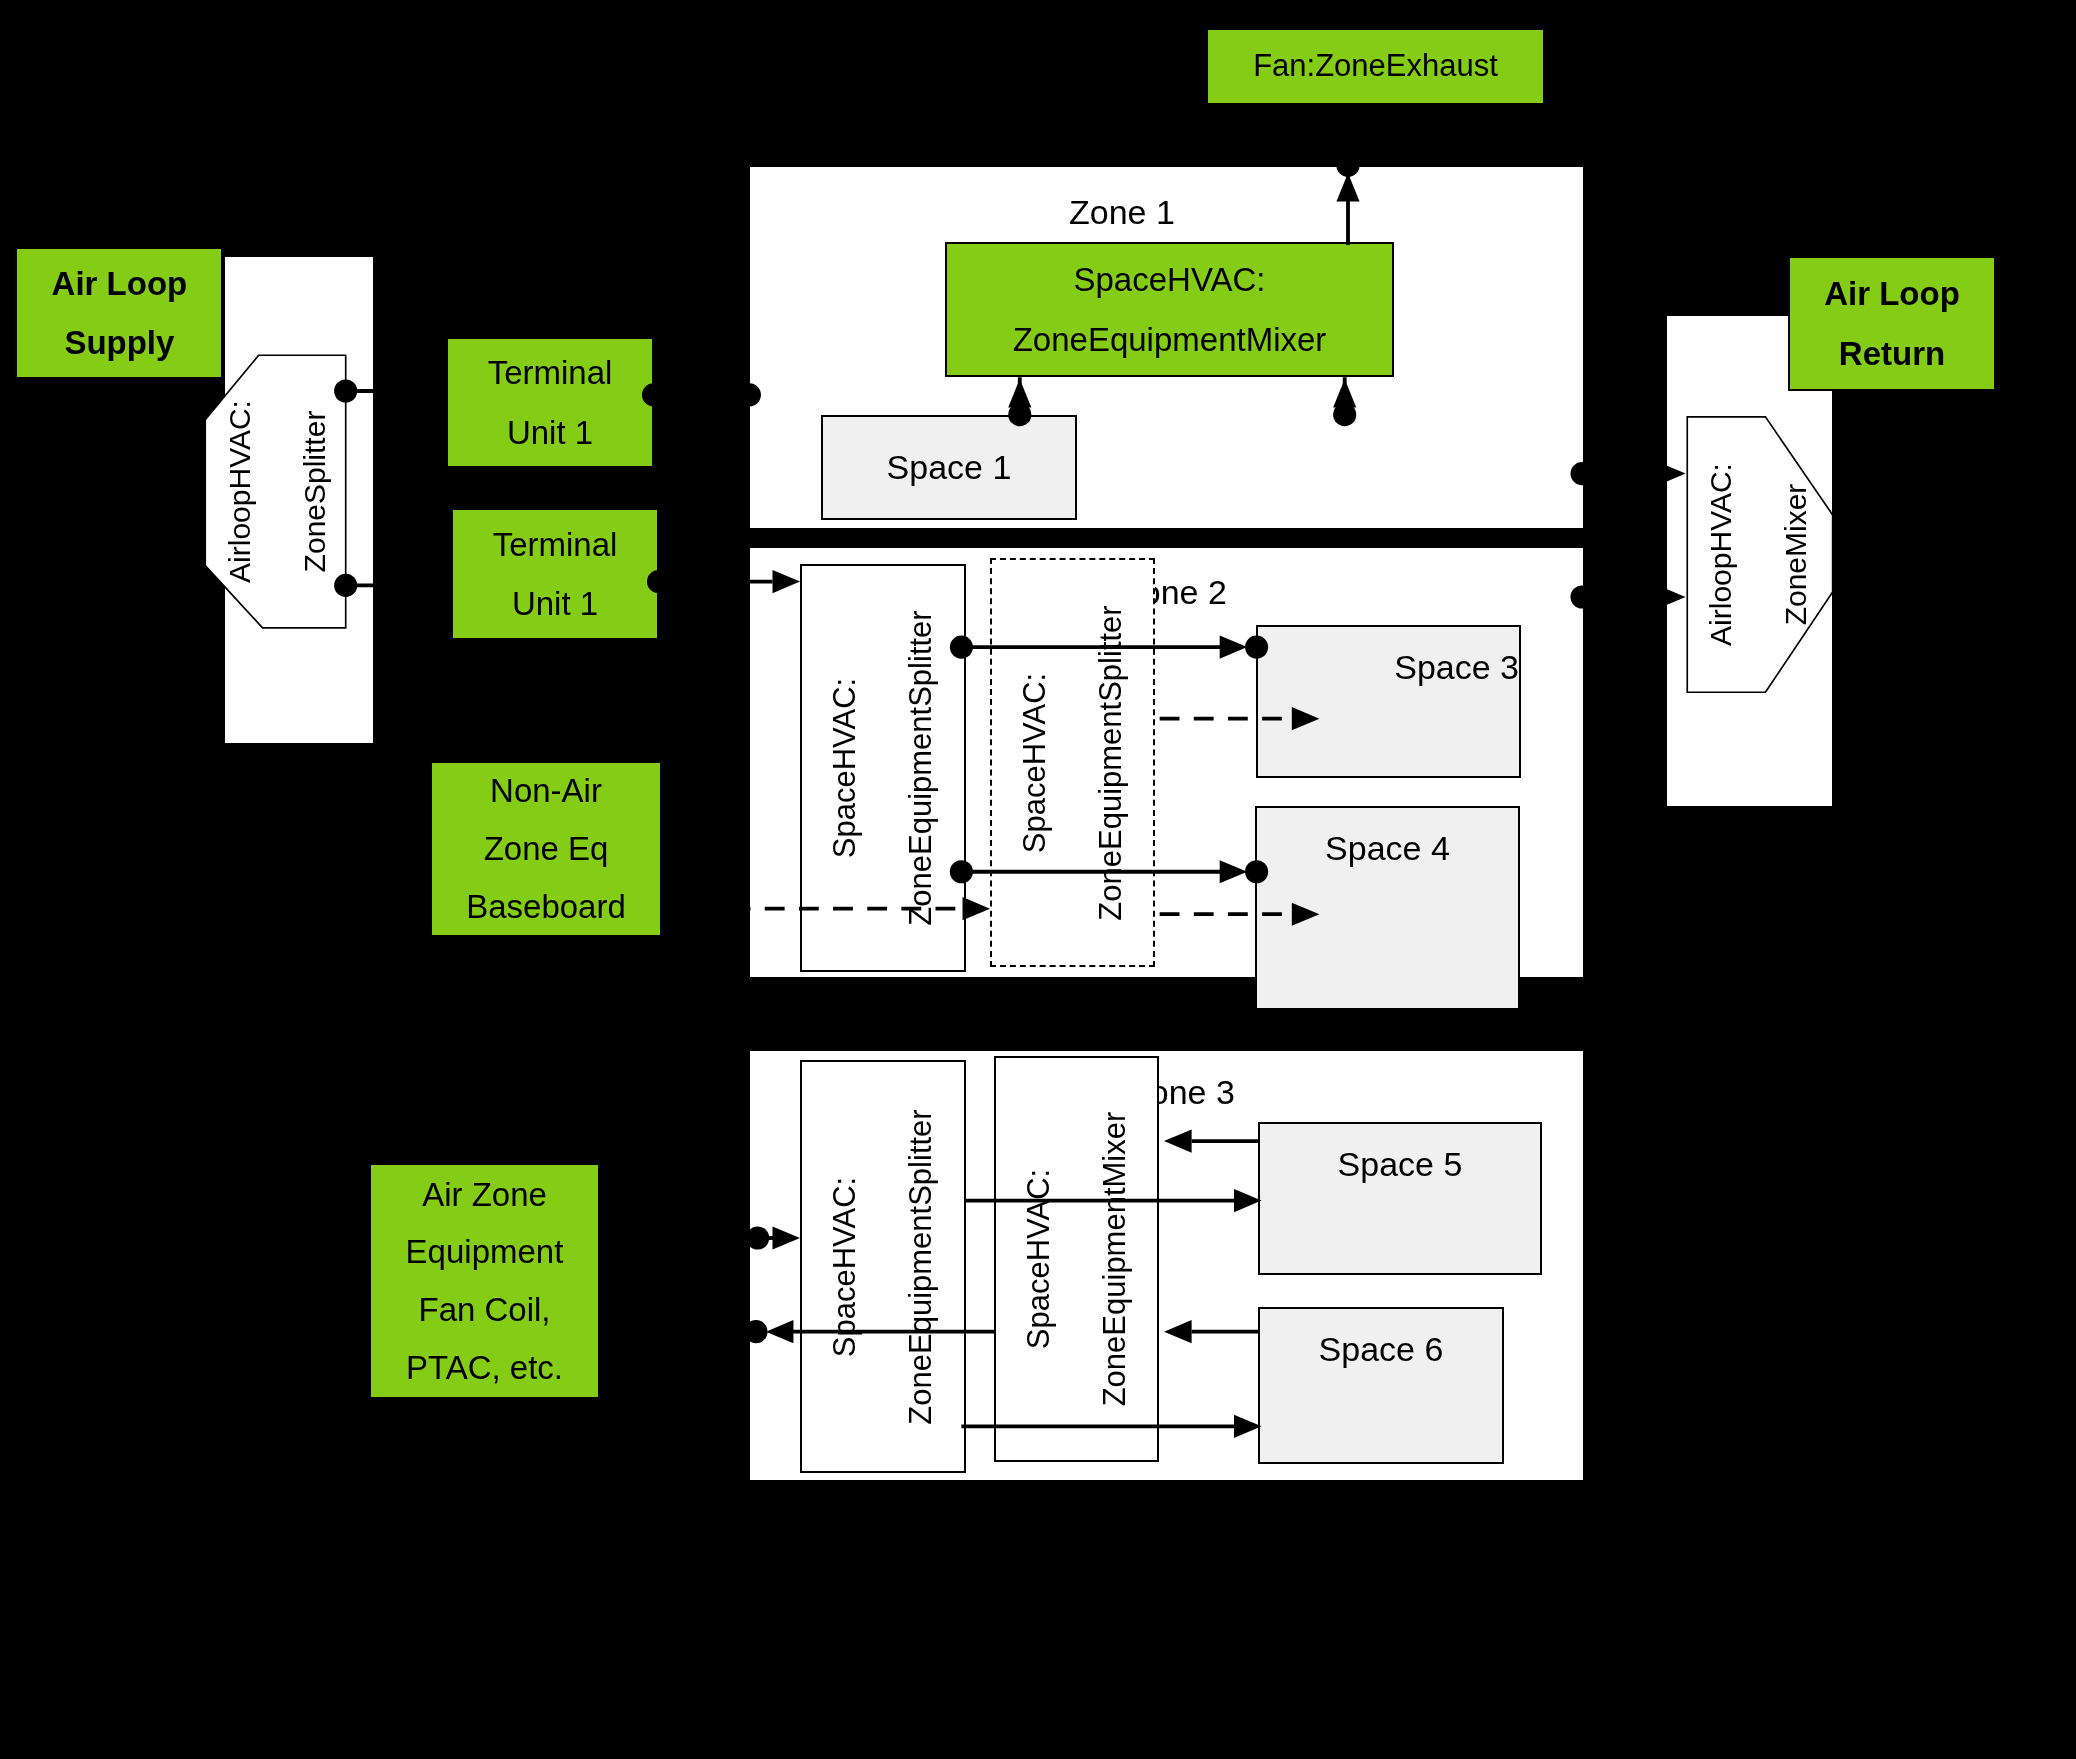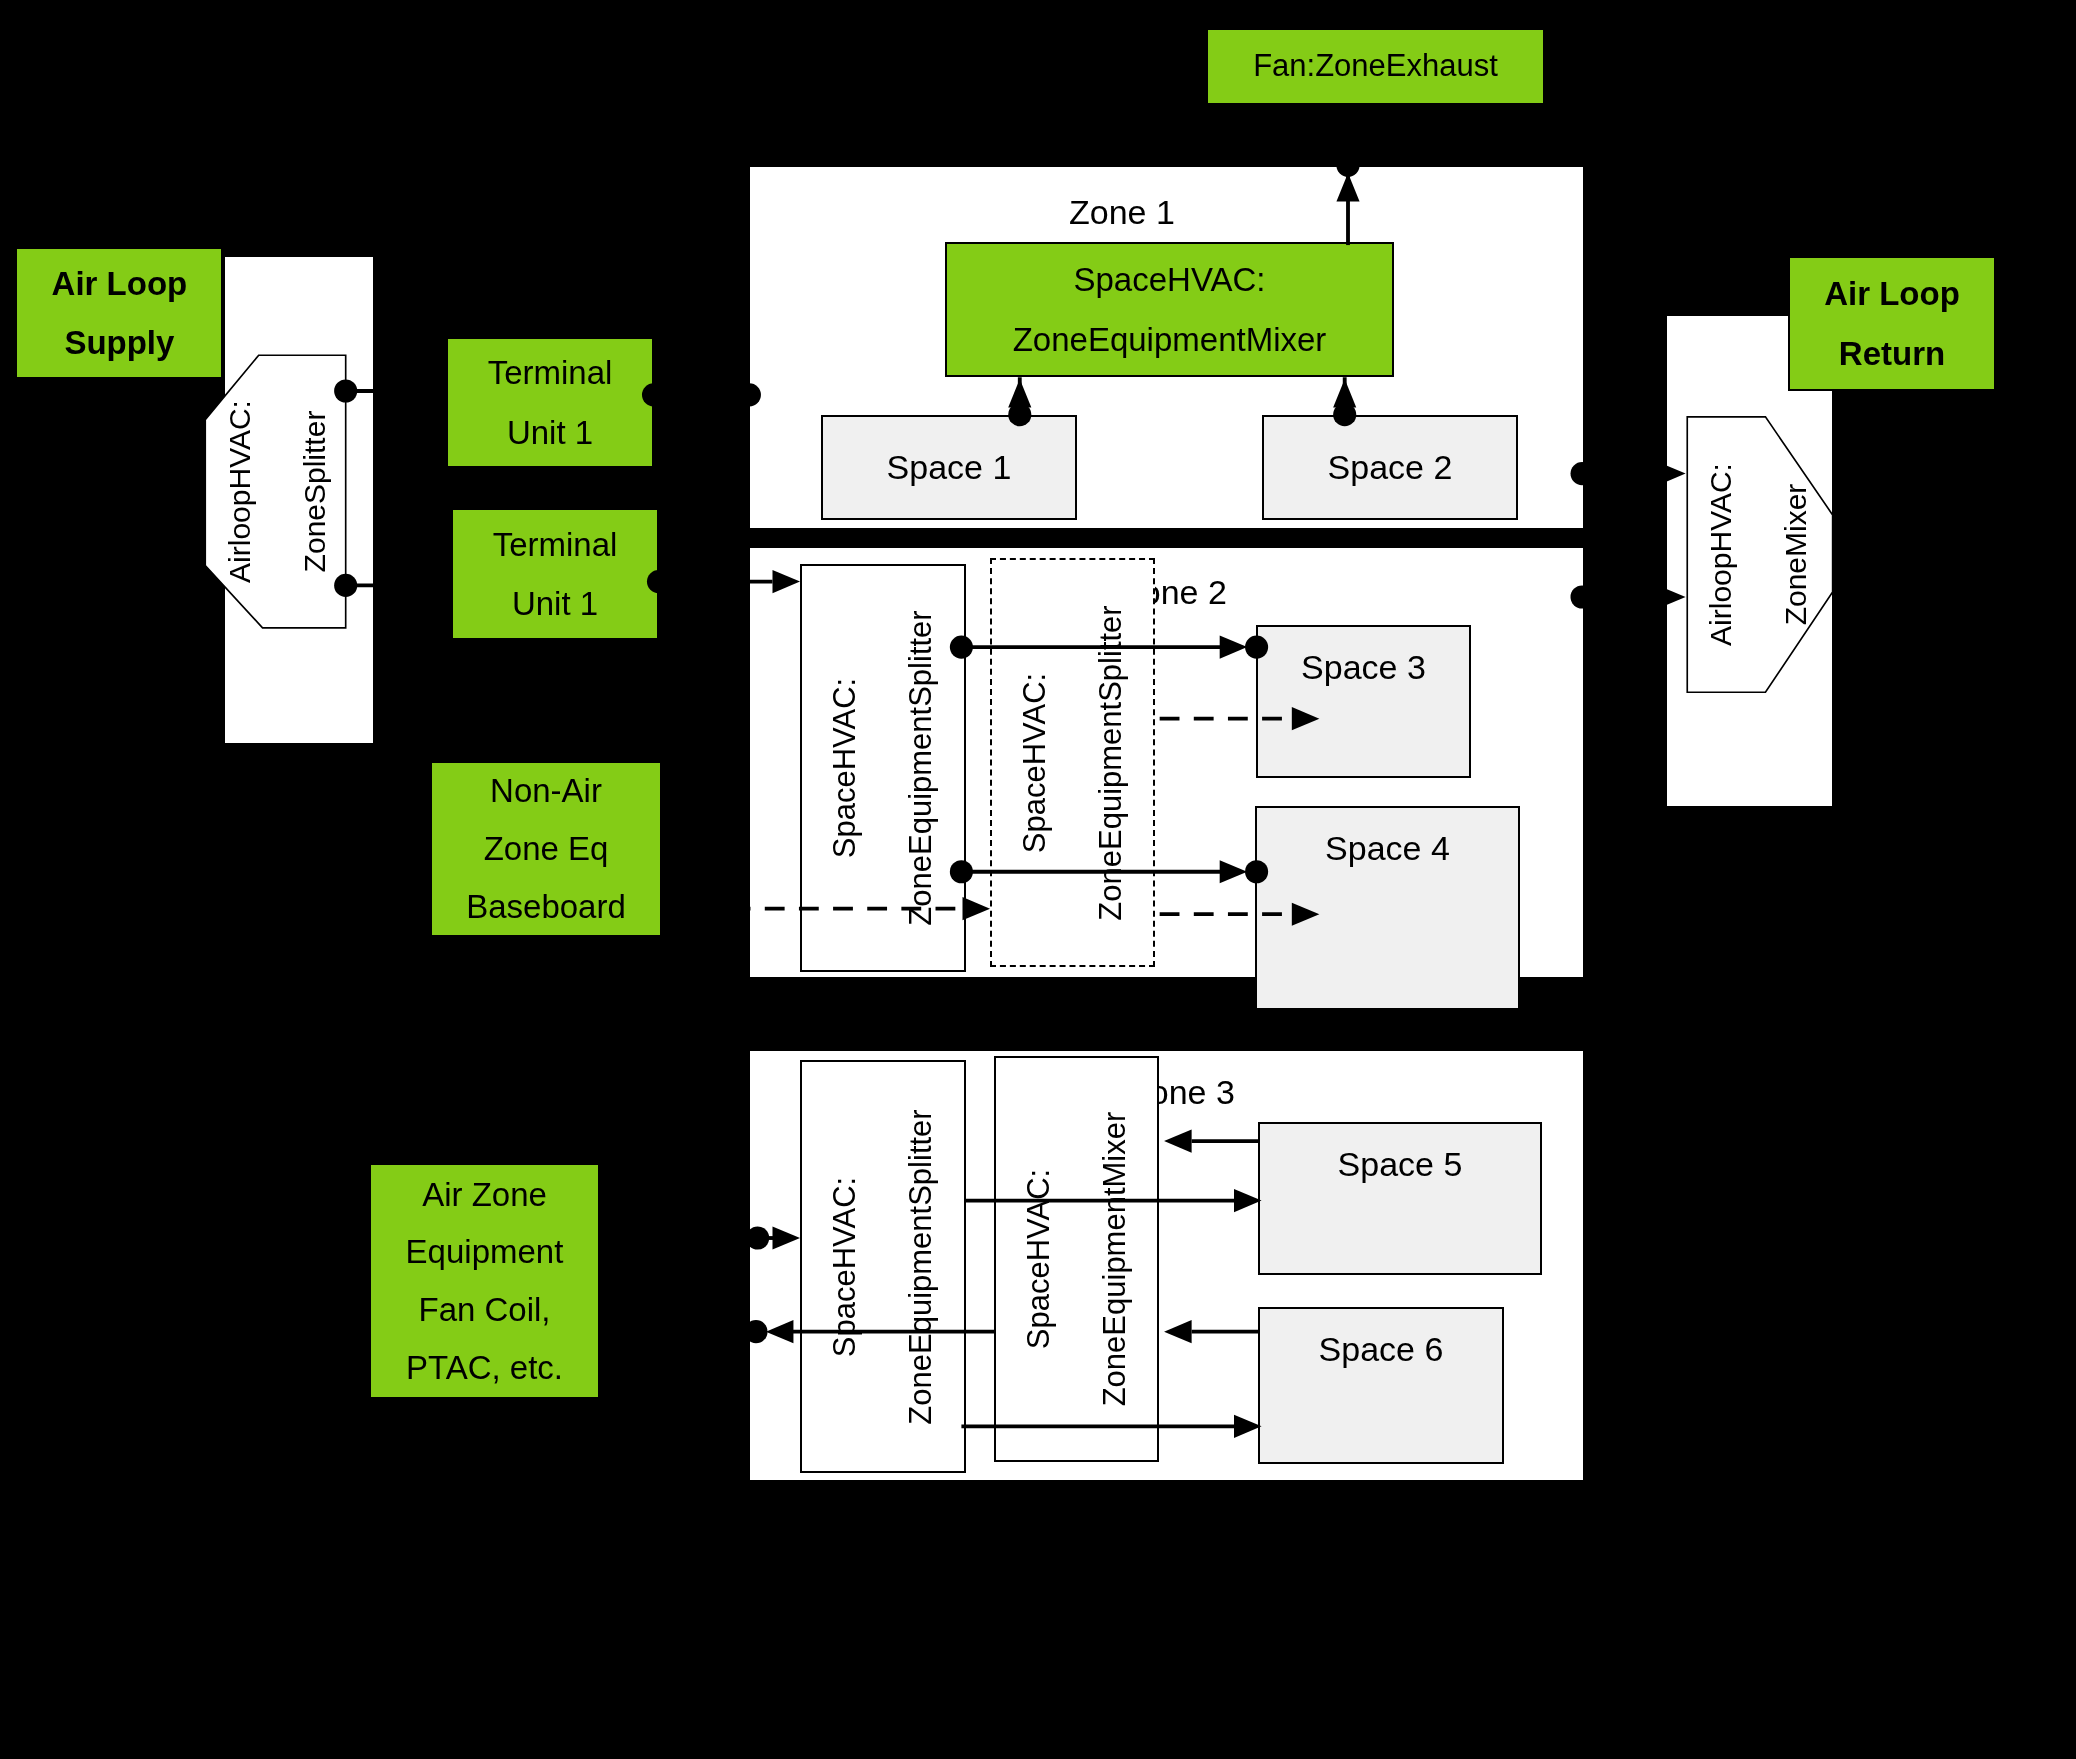--- a/index.html
+++ b/index.html
@@ -86,24 +86,21 @@
   </div>
 
   <div class="abs box l3" style="left:945px;top:242px;width:449px;height:135px;">
     <span>SpaceHVAC:</span>
     <span>ZoneEquipmentMixer</span>
   </div>
 
   <div class="abs space l3" style="left:821px;top:415px;width:256px;height:105px;">
     <span>Space 1</span>
   </div>
-  <div class="abs space l3" style="left:1262px;top:415px;width:256px;height:105px;">
-    <span>Space 2</span>
-  </div>
-  <div class="abs space top l3" style="left:1256px;top:625px;width:215px;height:153px;">
+  <div class="abs space top l3" style="left:1256px;top:625px;width:265px;height:153px;align-items:flex-end;">
     <span>Space 3</span>
   </div>
   <div class="abs space top l3" style="left:1255px;top:806px;width:265px;height:204px;text-align:center;">
     <span>Space 4</span>
   </div>
   <div class="abs space top l3" style="left:1258px;top:1122px;width:284px;height:153px;">
     <span>Space 5</span>
   </div>
   <div class="abs space top l3" style="left:1258px;top:1307px;width:246px;height:157px;">
     <span>Space 6</span>

